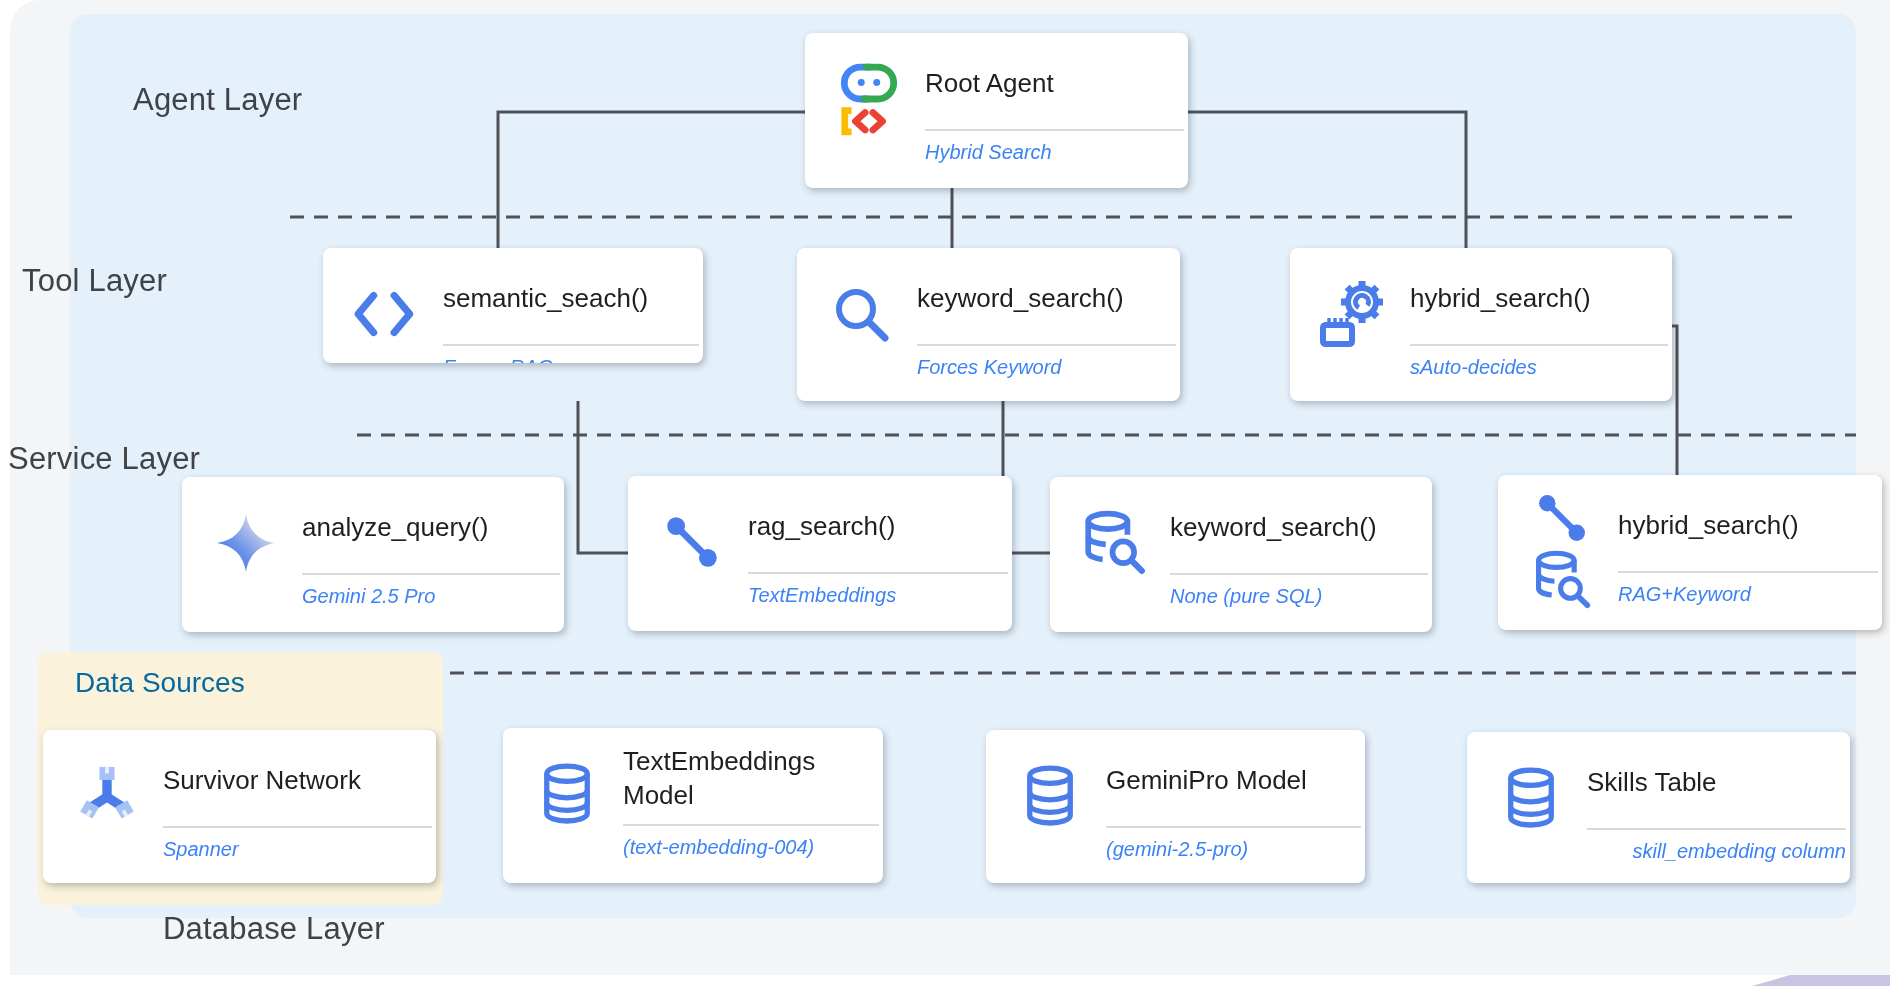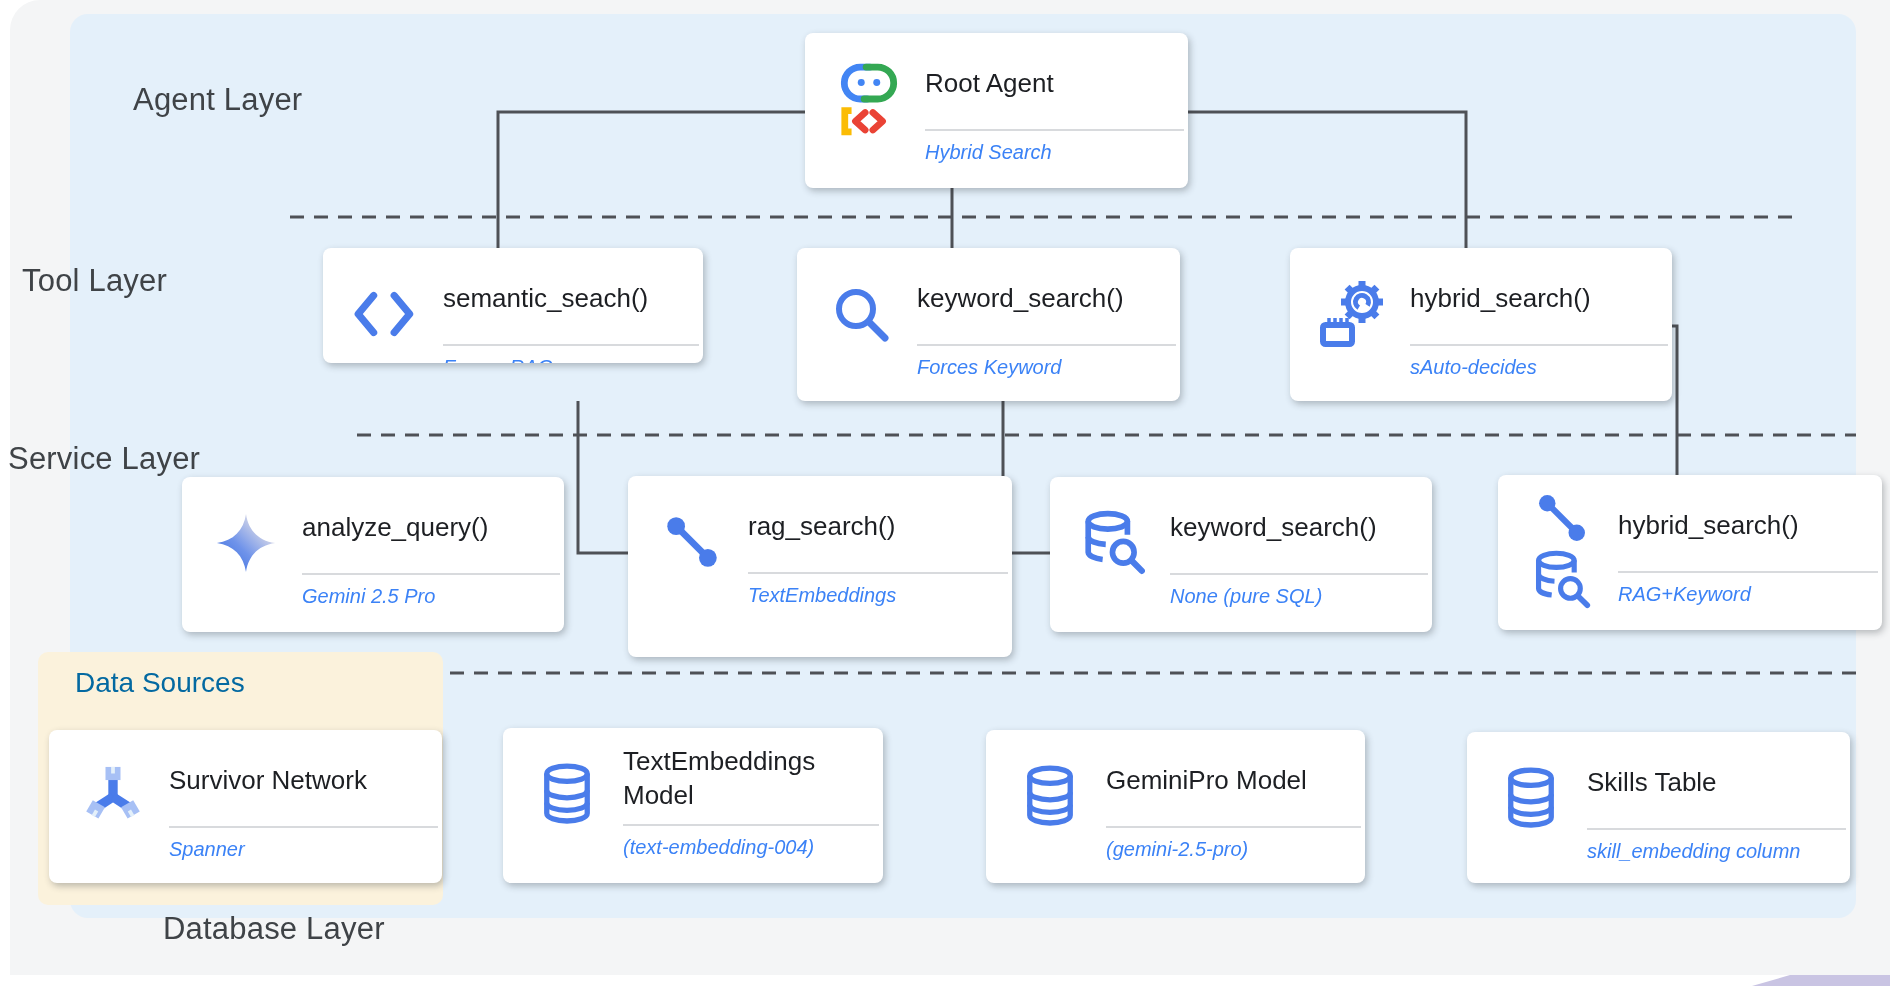--- a/index.html
+++ b/index.html
@@ -64,27 +64,27 @@
     font-size:20px;color:#3b82f6;line-height:31px;white-space:nowrap;font-style:italic;
   }
   .card-subtitle.wrap{white-space:normal;}
 
   
   #card-root           {left:805px; top:33px;  width:353px;height:155px;}
   #card-semantic-tool  {left:323px; top:248px; width:350px;height:115px;}
   #card-keyword-tool   {left:797px; top:248px; width:353px;height:153px;}
   #card-hybrid-tool    {left:1290px;top:248px; width:352px;height:153px;}
   #card-analyze        {left:182px; top:477px; width:352px;height:155px;}
-  #card-rag            {left:628px; top:476px; width:354px;height:181px;}
+  #card-rag            {left:628px; top:476px; width:354px;height:155px;}
   #card-keyword-svc    {left:1050px;top:477px; width:352px;height:155px;}
   #card-hybrid-svc     {left:1498px;top:475px; width:354px;height:155px;}
-  #card-survivor       {left:49px;  top:730px; width:363px;height:153px;}
+  #card-survivor       {left:43px;  top:730px; width:363px;height:153px;}
   #card-textemb        {left:503px; top:728px; width:350px;height:155px;}
   #card-geminipro      {left:986px; top:730px; width:349px;height:153px;}
-  #card-skills         {left:1467px;top:732px; width:353px;height:151px;}
+  #card-skills         {left:1467px;top:732px; width:353px;height:151px;text-align:right;}
 </style>
 </head>
 <body>
 
 <div class="gray-bg"></div>
 <div class="blue-panel"></div>
 <div class="lavender-wedge"></div>
 
 <svg class="wires" width="1890" height="986" viewBox="0 0 1890 986">
   <g stroke="#4e5156" stroke-width="3" fill="none">

